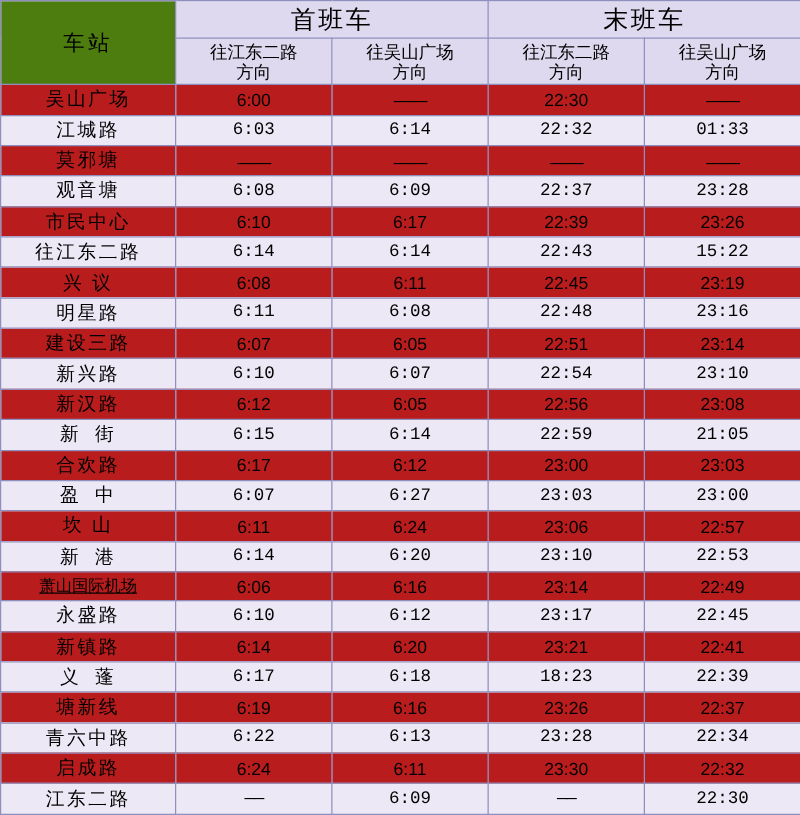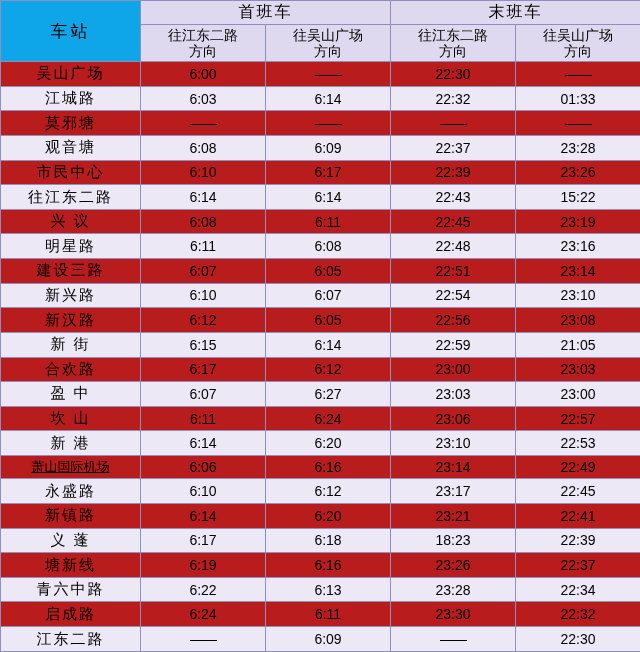--- a/index.html
+++ b/index.html
@@ -20,27 +20,27 @@
     table-layout: fixed;
   }
   table.schedule td, table.schedule th {
     border: 1px solid #8f8fbf;
     text-align: center;
     vertical-align: middle;
     font-weight: normal;
     color: #000000;
   }
   .hdr-station {
-    background: #0ea5e9;
+    background: #4d7c0f;
     font-size: 17px;
     letter-spacing: 3px;
   }
   .hdr-group {
     background: #ded9ee;
-    font-size: 16px;
+    font-size: 20px;
     letter-spacing: 2px;
   }
   .hdr-dir {
     background: #ded9ee;
     font-size: 14px;
     line-height: 1.15;
     padding: 2px 0;
     margin-left: 29px;
   }
   
@@ -52,21 +52,21 @@
   .station.small {
     font-size: 13px;
     letter-spacing: 0px;
     text-decoration: underline;
   }
   .time {
     font-size: 14px;
   }
   
   tr.r-light td { background: #b91c1c; }
-  tr.r-dark td  { background: #ece8f5; }
+  tr.r-dark td  { background: #ece8f5; font-family: Liberation Mono, monospace; }
   .dash {
     font-size: 14px;
     letter-spacing: -1px;
   }
   col.c-station { width: 140px; }
   col.c-time { width: 125px; }
 </style>
 </head>
 <body>
 

